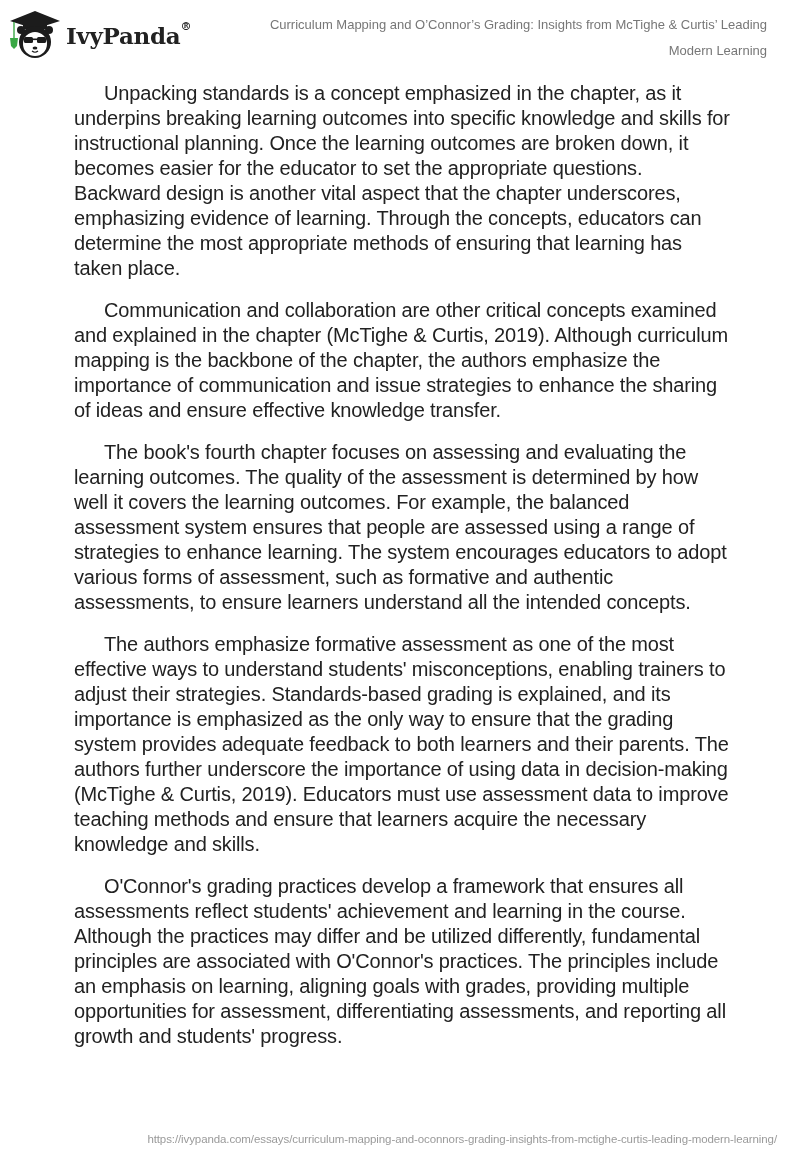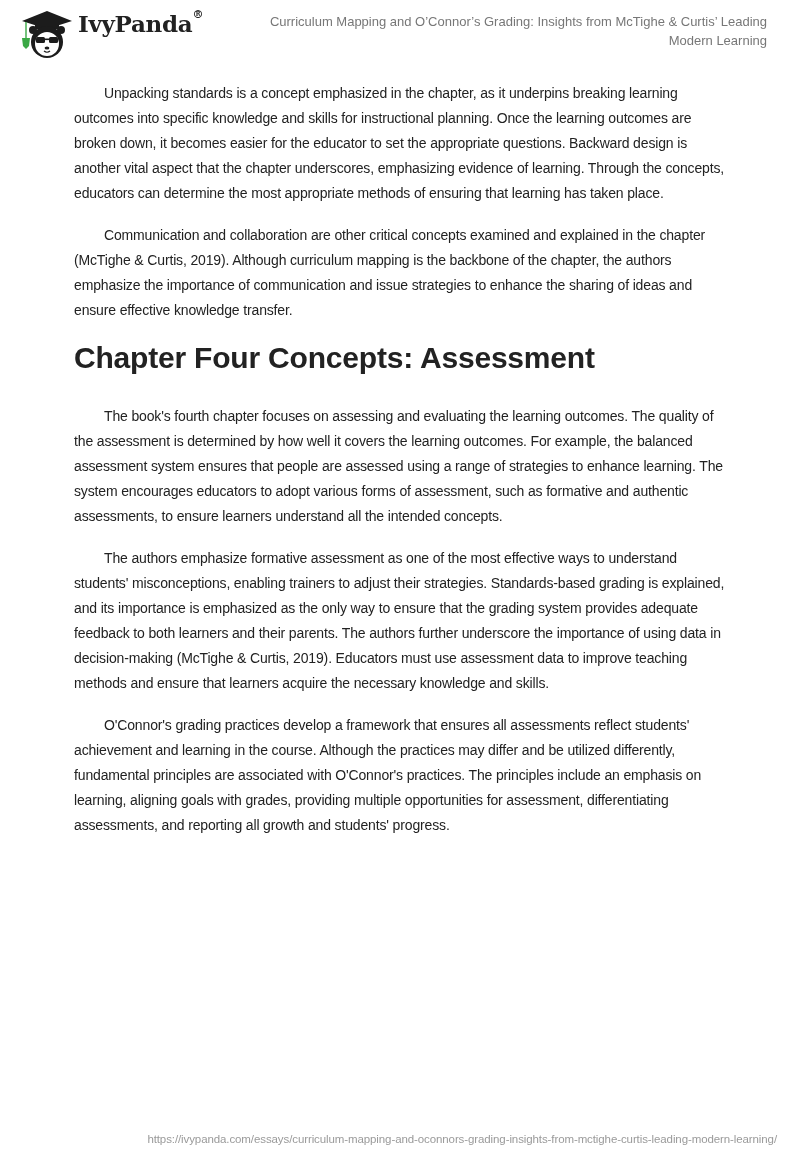--- a/index.html
+++ b/index.html
@@ -17,24 +17,24 @@
     }
     .header {
       position: absolute;
       top: 0;
       left: 0;
       width: 800px;
       height: 70px;
     }
     .logo {
       position: absolute;
-      left: 16px;
+      left: 4px;
       top: 8px;
       display: flex;
-      align-items: flex-start;
+      align-items: center;
       text-decoration: none;
     }
     .logo-icon {
       width: 58px;
       height: 52px;
       display: block;
     }
     .logo-text {
       font-family: "DejaVu Serif", serif;
       font-weight: bold;
@@ -50,32 +50,32 @@
       position: relative;
       top: -2px;
     }
     .doc-title {
       position: absolute;
       right: 33px;
       top: 12px;
       width: 540px;
       text-align: right;
       font-size: 13px;
-      line-height: 19px;
+      line-height: 26px;
       color: #777777;
     }
     .content {
       position: absolute;
       left: 74px;
       top: 81px;
       width: 660px;
     }
     .content p {
       margin: 0 0 17px 0;
-      font-size: 14px;
+      font-size: 20px;
       line-height: 25px;
       text-indent: 30px;
       color: #222222;
       letter-spacing: -0.15px;
     }
     .content h2 {
       margin: 13px 0 28px 0;
       font-size: 30px;
       line-height: 36px;
       font-weight: bold;
@@ -121,20 +121,19 @@
     </svg>
     <span class="logo-text"><span>IvyPanda</span><sup>®</sup></span>
   </a>
   <div class="doc-title">Curriculum Mapping and O’Connor’s Grading: Insights from McTighe &amp; Curtis’ Leading Modern Learning</div>
 </header>
 
 <main class="content">
   <p>Unpacking standards is a concept emphasized in the chapter, as it underpins breaking learning outcomes into specific knowledge and skills for instructional planning. Once the learning outcomes are broken down, it becomes easier for the educator to set the appropriate questions. Backward design is another vital aspect that the chapter underscores, emphasizing evidence of learning. Through the concepts, educators can determine the most appropriate methods of ensuring that learning has taken place.</p>
   <p>Communication and collaboration are other critical concepts examined and explained in the chapter (McTighe &amp; Curtis, 2019). Although curriculum mapping is the backbone of the chapter, the authors emphasize the importance of communication and issue strategies to enhance the sharing of ideas and ensure effective knowledge transfer.</p>
 
-  <h2>Chapter Four Concepts: Assessment</h2>
   <p>The book's fourth chapter focuses on assessing and evaluating the learning outcomes. The quality of the assessment is determined by how well it covers the learning outcomes. For example, the balanced assessment system ensures that people are assessed using a range of strategies to enhance learning. The system encourages educators to adopt various forms of assessment, such as formative and authentic assessments, to ensure learners understand all the intended concepts.</p>
   <p>The authors emphasize formative assessment as one of the most effective ways to understand students' misconceptions, enabling trainers to adjust their strategies. Standards-based grading is explained, and its importance is emphasized as the only way to ensure that the grading system provides adequate feedback to both learners and their parents. The authors further underscore the importance of using data in decision-making (McTighe &amp; Curtis, 2019). Educators must use assessment data to improve teaching methods and ensure that learners acquire the necessary knowledge and skills.</p>
 
   <p>O'Connor's grading practices develop a framework that ensures all assessments reflect students' achievement and learning in the course. Although the practices may differ and be utilized differently, fundamental principles are associated with O'Connor's practices. The principles include an emphasis on learning, aligning goals with grades, providing multiple opportunities for assessment, differentiating assessments, and reporting all growth and students' progress.</p>
 </main>
 
 <a class="footer-url">https://ivypanda.com/essays/curriculum-mapping-and-oconnors-grading-insights-from-mctighe-curtis-leading-modern-learning/</a>
 
 </body></html>

